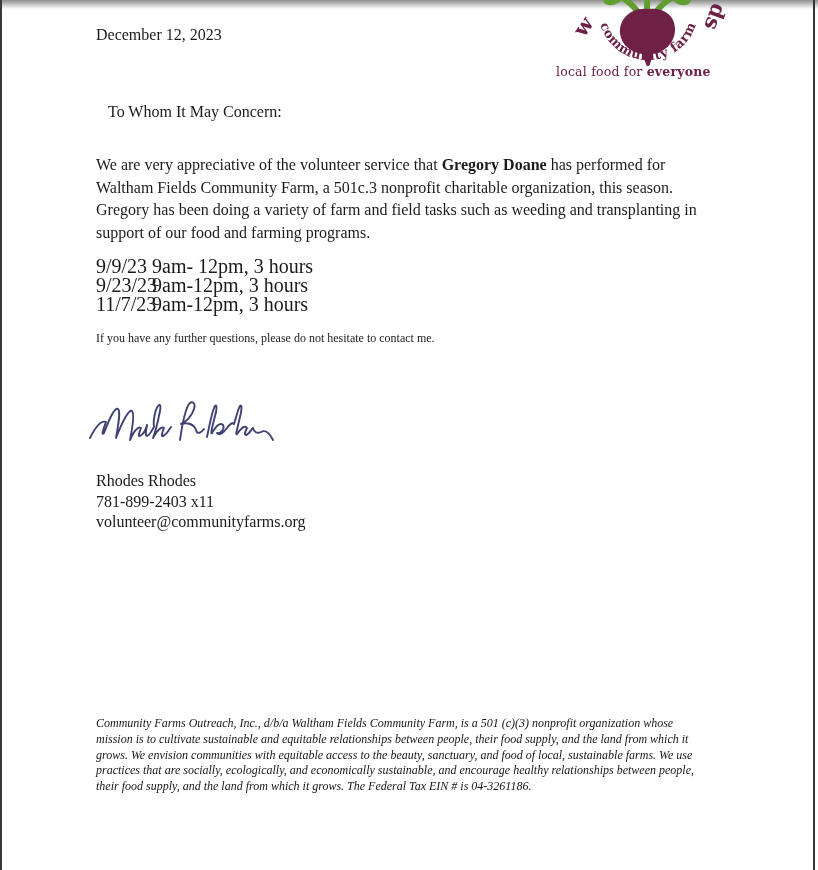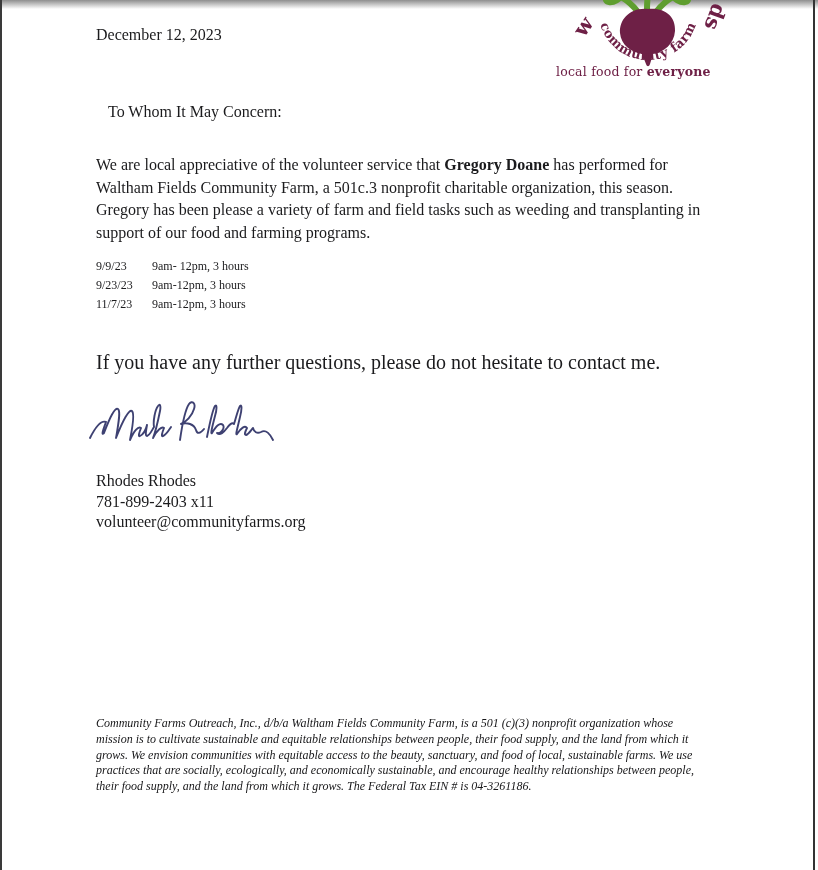--- a/index.html
+++ b/index.html
@@ -41,23 +41,23 @@
     position:absolute;left:-4px;top:64px;width:184px;
     text-align:left;font-size:12.5px;color:var(--maroon);
     font-family:"DejaVu Serif",serif;letter-spacing:0.2px;
   }
   .date{position:absolute;left:96px;top:26px;font-size:16px;font-family:Liberation Serif, serif;}
   .greeting{position:absolute;left:96px;top:103px;font-size:16px;margin-left:12px;}
   .para{
     position:absolute;left:96px;top:154px;width:606px;
     font-size:16px;line-height:22.5px;
   }
-  .hours{position:absolute;left:96px;top:257px;font-size:12px;line-height:18.8px;}
+  .hours{position:absolute;left:96px;top:257px;font-size:20px;line-height:18.8px;}
   .hours-date{display:inline-block;width:56px;}
-  .closing{position:absolute;left:96px;top:351px;font-size:20px;}
+  .closing{position:absolute;left:96px;top:331px;font-size:12px;}
   .sig{position:absolute;left:86px;top:397px;z-index:1;}
   .sig path{stroke:var(--ink);stroke-width:1.9;fill:none;stroke-linecap:round;stroke-linejoin:round;opacity:0.92;}
   .contact{position:absolute;left:96px;top:471px;font-size:16px;line-height:20.5px;}
   .footer{
     position:absolute;left:96px;top:716px;width:612px;
     font-size:12px;line-height:15.8px;font-style:italic;
     color:#161618;
   }
 </style>
 </head>
@@ -93,21 +93,21 @@
         <textPath href="#arcB" startOffset="50%">community farm</textPath>
       </text>
     </svg>
     <div class="tagline"><span>local food for </span><b>everyone</b></div>
   </div>
 
   <div class="date">December 12, 2023</div>
 
   <div class="greeting">To Whom It May Concern:</div>
 
-  <div class="para"><span>We are local appreciative of the volunteer service that </span><b>Gregory Doane</b><span> has performed for Waltham Fields Community Farm, a 501c.3 nonprofit charitable organization, this season. Gregory has been please a variety of farm and field tasks such as weeding and transplanting in support of our food and farming programs.</span></div>
+  <div class="para"><span>We are very appreciative of the volunteer service that </span><b>Gregory Doane</b><span> has performed for Waltham Fields Community Farm, a 501c.3 nonprofit charitable organization, this season. Gregory has been doing a variety of farm and field tasks such as weeding and transplanting in support of our food and farming programs.</span></div>
 
   <div class="hours">
     <div><span class="hours-date">9/9/23</span><span>9am- 12pm, 3 hours</span></div>
     <div><span class="hours-date">9/23/23</span><span>9am-12pm, 3 hours</span></div>
     <div><span class="hours-date">11/7/23</span><span>9am-12pm, 3 hours</span></div>
   </div>
 
   <div class="closing">If you have any further questions, please do not hesitate to contact me.</div>
 
   <svg class="sig" width="190" height="55" viewBox="0 0 190 55">

